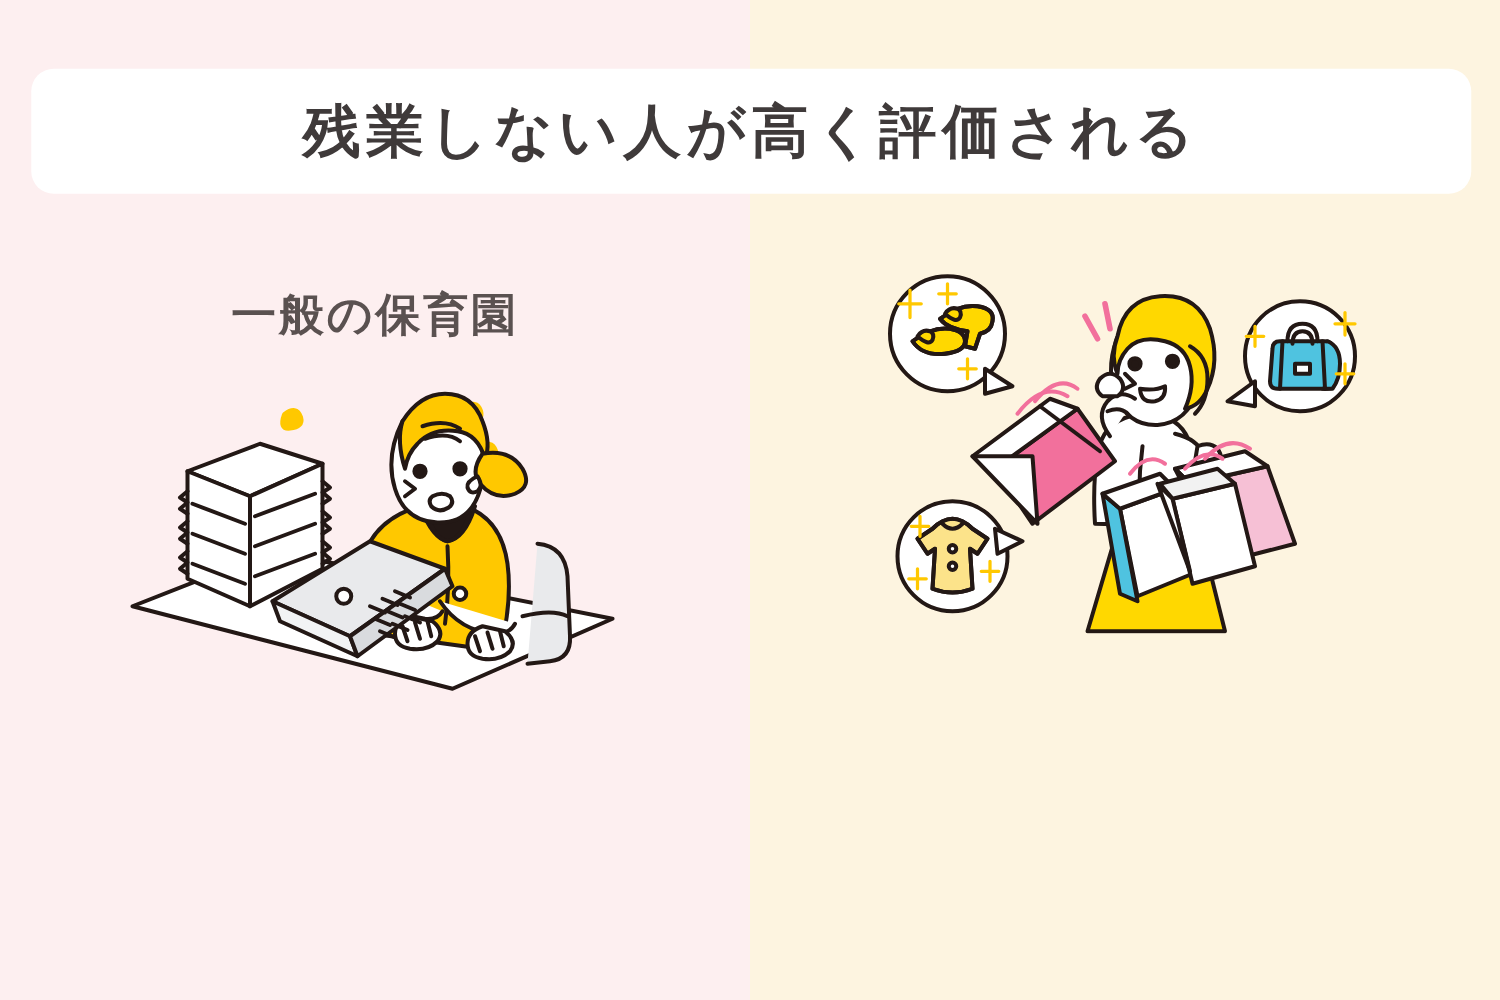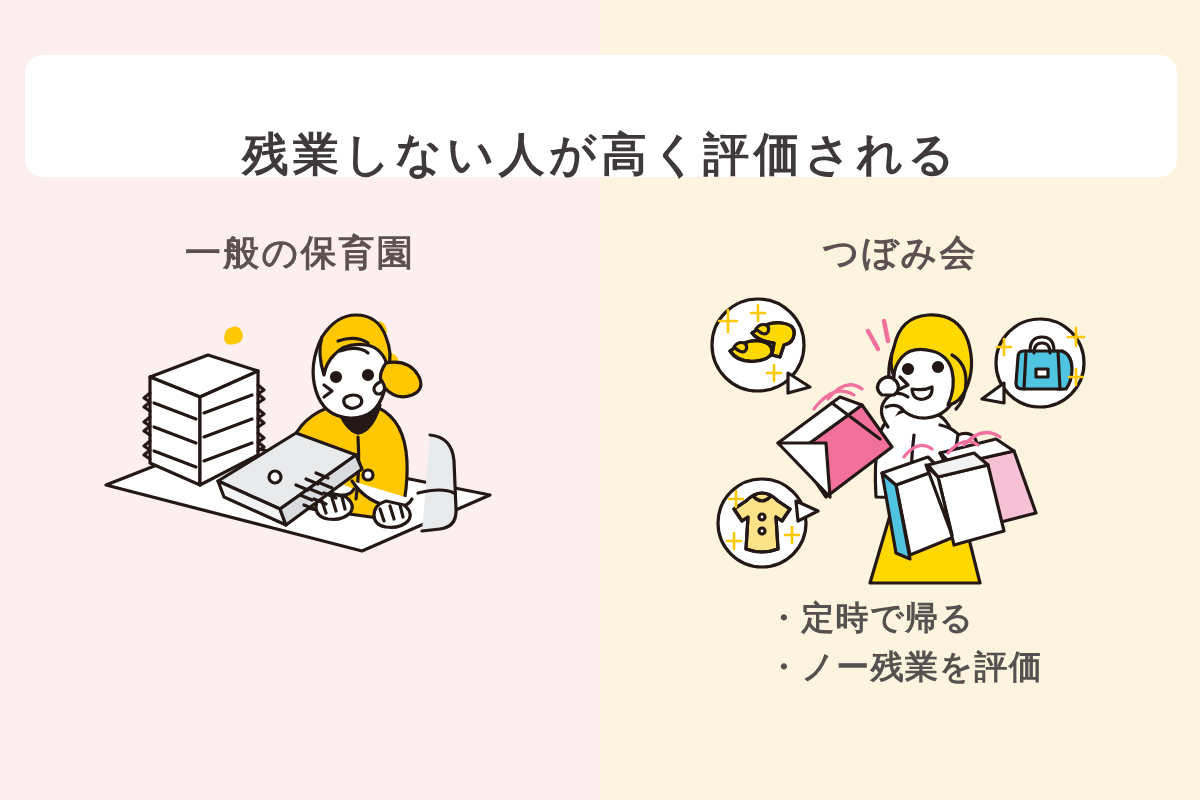--- a/index.html
+++ b/index.html
@@ -30,25 +30,25 @@
   }
   .bg-left  { left: 0; }
   .bg-right { left: 600px; }
 
   
   .title-card {
     position: absolute;
     left: 25px;
     top: 55px;
     width: 1152px;
-    height: 122px;
+    height: 100px;
     background: #ffffff;
     border-radius: 18px;
     display: flex;
-    align-items: flex-end;
+    align-items: center;
     justify-content: center;
   }
   .title-text {
     font-size: 46px;
     line-height: 1;
     font-weight: 700;
     letter-spacing: 0.10em;
     color: #3f3a3a;
     white-space: nowrap;
   }
@@ -214,21 +214,20 @@
                 <path d="M224 208 l12 5"></path>
             </g>
 
           </g>
         </svg>
       </div>
 
     </div>
 
     <div class="column">
-      <div class="col-heading" style="color: rgb(90, 81, 80);">つぼみ会</div>
 
       <div class="illustration">
         <svg viewBox="0 0 400 300" xmlns="http://www.w3.org/2000/svg">
           <g fill="none" stroke="#231815" stroke-width="3.2" stroke-linecap="round" stroke-linejoin="round">
 
             <g>
               <path d="M12 60 a46 46 0 1 1 92 0 a46 46 0 1 1 -92 0 Z" fill="#ffffff"></path>
               <path d="M88 88 l22 14 l-22 6 Z" fill="#ffffff"></path>
               <g fill="#FFD800">
                 <path d="M30 66 q16 -12 30 -10 q12 2 12 10 q0 8 -16 10 q-18 2 -26 -10 Z"></path>
@@ -336,20 +335,16 @@
               <path d="M238 192 l50 -12 l16 66 l-50 14 Z" fill="#ffffff"></path>
               <path d="M238 192 l50 -12 l-14 -12 l-46 12 Z" fill="#F2F2F2"></path>
               <path d="M226 180 l26 70 l-14 -58 Z" fill="#ffffff"></path>
               <path d="M248 168 q16 -18 30 -8" stroke="#F2709C"></path>
             </g>
 
           </g>
         </svg>
       </div>
 
-      <div class="bullets">
-        <div class="bullet bullet-right" style="color: rgb(86, 80, 79);">・定時で帰る</div>
-        <div class="bullet bullet-right" style="color: rgb(86, 80, 79);">・ノー残業を評価</div>
-      </div>
     </div>
 
   </div>
 </div>
 
 </body></html>

